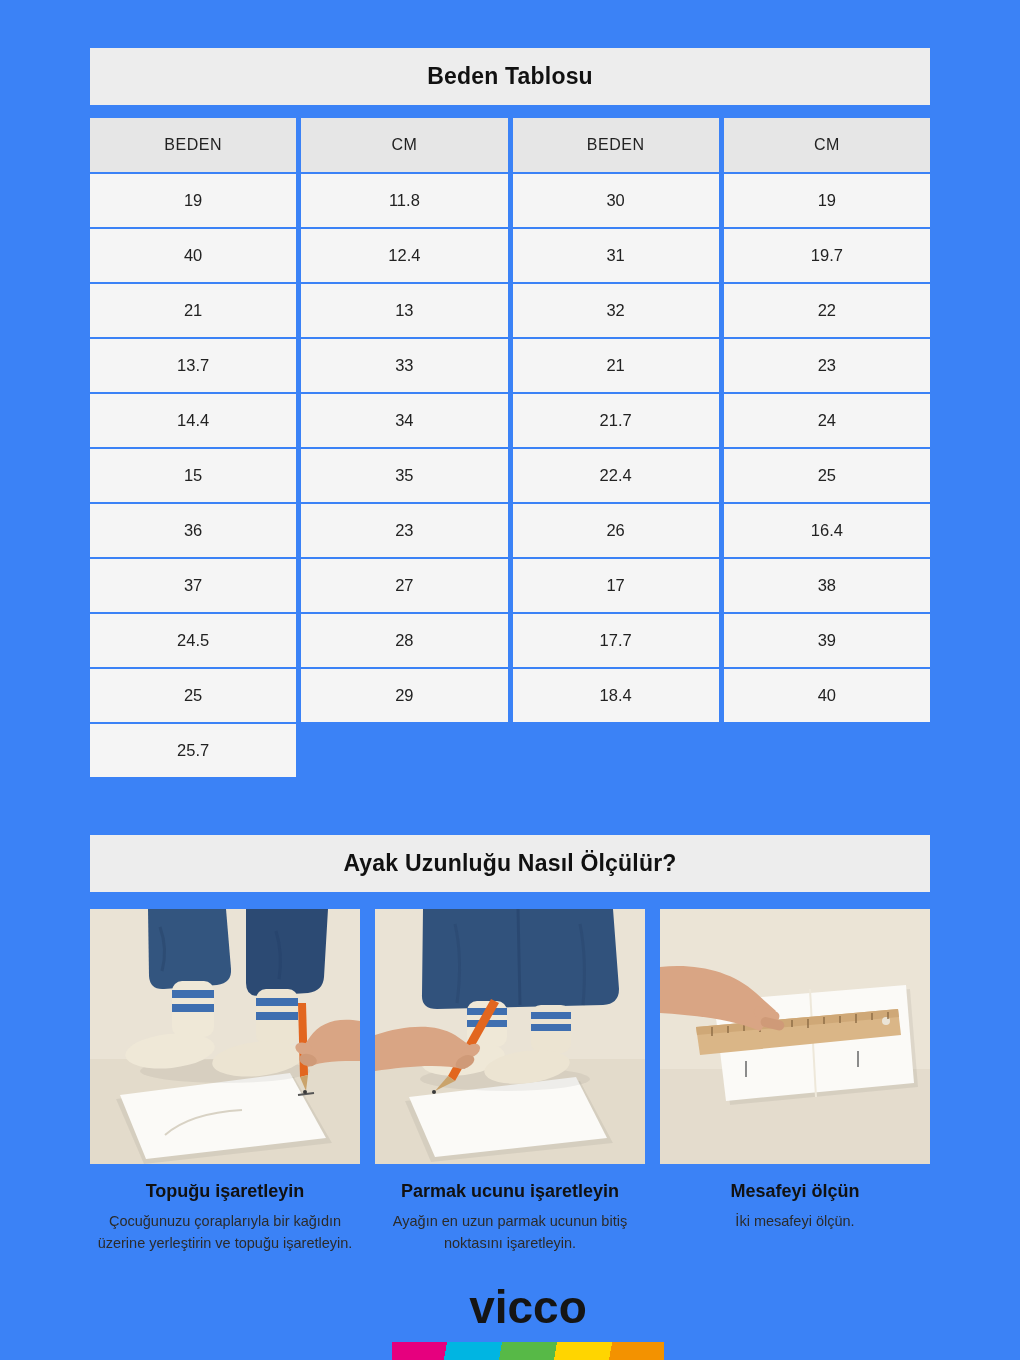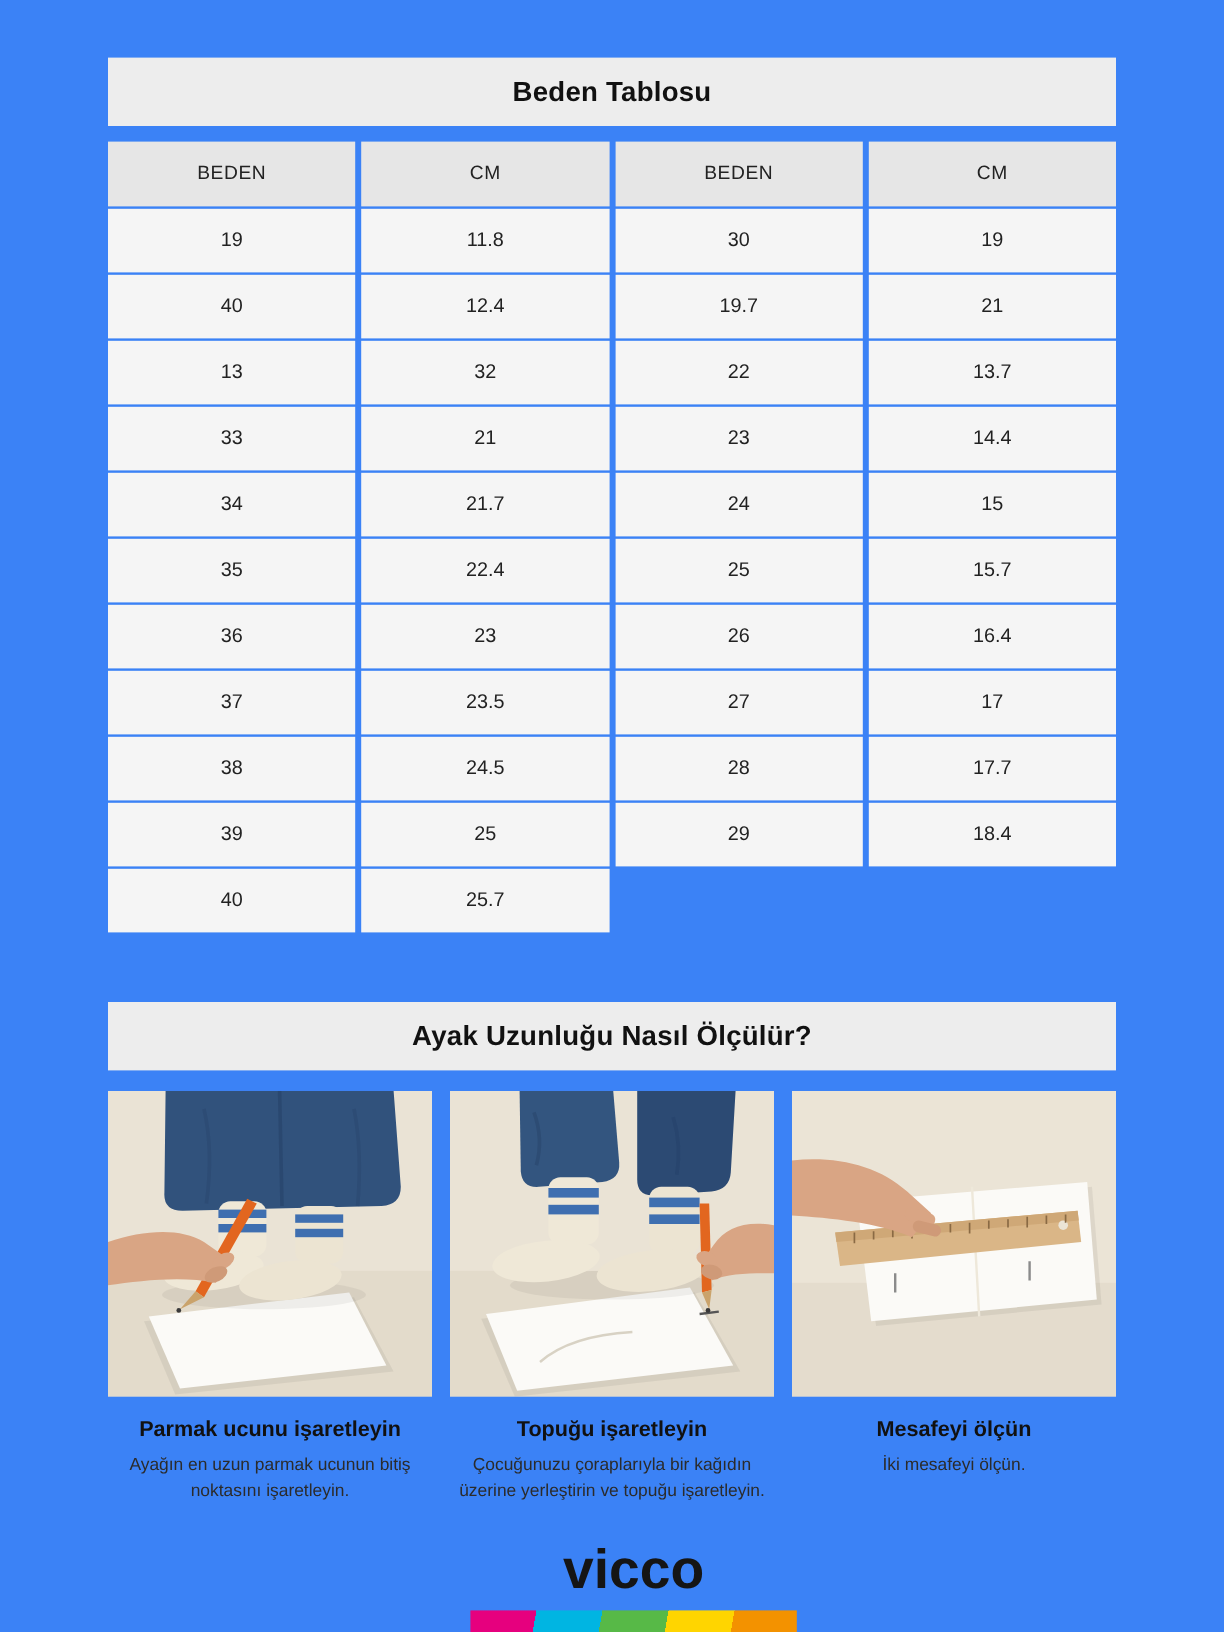--- a/index.html
+++ b/index.html
@@ -60,44 +60,43 @@
       <div class="cell head">CM</div>
       <div class="cell head">BEDEN</div>
       <div class="cell head">CM</div>
 
     <div class="cell">19</div>
         <div class="cell">11.8</div>
         <div class="cell">30</div>
         <div class="cell">19</div>
         <div class="cell">40</div>
         <div class="cell">12.4</div>
+        <div class="cell">31</div>
         <div class="cell">19.7</div>
         <div class="cell">21</div>
         <div class="cell">13</div>
         <div class="cell">32</div>
         <div class="cell">22</div>
         <div class="cell">13.7</div>
         <div class="cell">33</div>
         <div class="cell">21</div>
         <div class="cell">23</div>
         <div class="cell">14.4</div>
         <div class="cell">34</div>
         <div class="cell">21.7</div>
         <div class="cell">24</div>
         <div class="cell">15</div>
         <div class="cell">35</div>
         <div class="cell">22.4</div>
         <div class="cell">25</div>
-        <div class="cell">15.7</div>
         <div class="cell">36</div>
         <div class="cell">23</div>
         <div class="cell">26</div>
         <div class="cell">16.4</div>
         <div class="cell">37</div>
-        <div class="cell">23.5</div>
         <div class="cell">27</div>
         <div class="cell">17</div>
         <div class="cell">38</div>
         <div class="cell">24.5</div>
         <div class="cell">28</div>
         <div class="cell">17.7</div>
         <div class="cell">39</div>
         <div class="cell">25</div>
         <div class="cell">29</div>
         <div class="cell">18.4</div>
@@ -110,20 +109,64 @@
     </div>
 
     <div class="steps">
 
       <div class="step">
         <div class="photo">
           <svg viewBox="0 0 270 255">
             <rect width="270" height="255" fill="#eae3d5"></rect>
             <rect y="150" width="270" height="105" fill="#e3dbcb"></rect>
             <g>
+              <polygon points="26,190 204,168 242,234 54,255" fill="rgba(0,0,0,0.06)"></polygon>
+              <polygon points="30,186 200,164 236,229 56,250" fill="#fbfaf7"></polygon>
+              <path d="M75,226 Q100,204 152,201" stroke="#d8d2c4" stroke-width="2" fill="none"></path>
+            </g>
+            <ellipse cx="135" cy="162" rx="85" ry="12" fill="rgba(0,0,0,0.05)"></ellipse>
+            <g>
+              <path d="M58,0 L136,0 L141,60 Q142,74 127,76 L74,80 Q60,81 59,67 Z" fill="#33557f"></path>
+              <path d="M156,0 L238,0 L234,68 Q233,82 218,84 L170,87 Q156,88 156,74 Z" fill="#2c4a73"></path>
+              <path d="M70,18 Q78,40 72,62" stroke="#27436a" stroke-width="3" fill="none" opacity="0.5"></path>
+              <path d="M186,22 Q193,45 189,70" stroke="#24406a" stroke-width="3" fill="none" opacity="0.5"></path>
+            </g>
+            <g>
+              <rect x="82" y="72" width="42" height="56" rx="10" fill="#efe8d7"></rect>
+              <rect x="82" y="81" width="42" height="8" fill="#3f6fb0"></rect>
+              <rect x="82" y="95" width="42" height="8" fill="#3f6fb0"></rect>
+              <ellipse cx="80" cy="142" rx="45" ry="17" fill="#efe8d7" transform="rotate(-6 80 142)"></ellipse>
+              <rect x="166" y="80" width="42" height="56" rx="10" fill="#ece4d2"></rect>
+              <rect x="166" y="89" width="42" height="8" fill="#3f6fb0"></rect>
+              <rect x="166" y="103" width="42" height="8" fill="#3f6fb0"></rect>
+              <ellipse cx="168" cy="150" rx="46" ry="17" fill="#ece4d2" transform="rotate(-6 168 150)"></ellipse>
+            </g>
+            <path d="M208,186 L224,184" stroke="#555" stroke-width="2"></path>
+            <g>
+              <polygon points="208,94 216,94 218,166 210,168" fill="#e2661f"></polygon>
+              <polygon points="210,168 218,166 216,182" fill="#caa36b"></polygon>
+              <circle cx="215" cy="183" r="2" fill="#3a3a3a"></circle>
+            </g>
+            <g>
+              <path d="M270,112 C246,108 230,114 220,128 L210,142 L218,158 C232,152 250,152 270,152 Z" fill="#d9a584"></path>
+              <ellipse cx="214" cy="140" rx="9" ry="6" fill="#d9a584" transform="rotate(20 214 140)"></ellipse>
+              <ellipse cx="218" cy="151" rx="9" ry="6" fill="#cf9a78" transform="rotate(15 218 151)"></ellipse>
+            </g>
+          </svg>
+        </div>
+        <div class="step-title">Topuğu işaretleyin</div>
+        <div class="step-desc">Çocuğunuzu çoraplarıyla bir kağıdın üzerine yerleştirin ve topuğu işaretleyin.</div>
+      </div>
+
+      <div class="step">
+        <div class="photo">
+          <svg viewBox="0 0 270 255">
+            <rect width="270" height="255" fill="#eae3d5"></rect>
+            <rect y="150" width="270" height="105" fill="#e3dbcb"></rect>
+            <g>
               <polygon points="30,192 205,172 238,234 56,253" fill="rgba(0,0,0,0.06)"></polygon>
               <polygon points="34,188 201,168 232,229 60,248" fill="#fbfaf7"></polygon>
             </g>
             <ellipse cx="130" cy="170" rx="85" ry="12" fill="rgba(0,0,0,0.05)"></ellipse>
             <g>
               <path d="M48,0 L238,0 L244,80 Q244,95 228,96 L62,100 Q46,100 47,85 Z" fill="#31527c"></path>
               <path d="M143,0 L145,96" stroke="#27436a" stroke-width="3" opacity="0.6"></path>
               <path d="M80,15 Q88,50 82,94" stroke="#28446b" stroke-width="3" fill="none" opacity="0.4"></path>
               <path d="M205,15 Q212,50 208,96" stroke="#28446b" stroke-width="3" fill="none" opacity="0.4"></path>
             </g>
@@ -144,64 +187,20 @@
             </g>
             <g>
               <path d="M0,126 C30,116 60,114 80,126 L100,140 L90,160 C62,154 28,158 0,162 Z" fill="#d9a584"></path>
               <ellipse cx="96" cy="142" rx="10" ry="6" fill="#d9a584" transform="rotate(-30 96 142)"></ellipse>
               <ellipse cx="90" cy="153" rx="10" ry="6" fill="#cf9a78" transform="rotate(-25 90 153)"></ellipse>
             </g>
           </svg>
         </div>
         <div class="step-title">Parmak ucunu işaretleyin</div>
         <div class="step-desc">Ayağın en uzun parmak ucunun bitiş noktasını işaretleyin.</div>
-      </div>
-
-      <div class="step">
-        <div class="photo">
-          <svg viewBox="0 0 270 255">
-            <rect width="270" height="255" fill="#eae3d5"></rect>
-            <rect y="150" width="270" height="105" fill="#e3dbcb"></rect>
-            <g>
-              <polygon points="26,190 204,168 242,234 54,255" fill="rgba(0,0,0,0.06)"></polygon>
-              <polygon points="30,186 200,164 236,229 56,250" fill="#fbfaf7"></polygon>
-              <path d="M75,226 Q100,204 152,201" stroke="#d8d2c4" stroke-width="2" fill="none"></path>
-            </g>
-            <ellipse cx="135" cy="162" rx="85" ry="12" fill="rgba(0,0,0,0.05)"></ellipse>
-            <g>
-              <path d="M58,0 L136,0 L141,60 Q142,74 127,76 L74,80 Q60,81 59,67 Z" fill="#33557f"></path>
-              <path d="M156,0 L238,0 L234,68 Q233,82 218,84 L170,87 Q156,88 156,74 Z" fill="#2c4a73"></path>
-              <path d="M70,18 Q78,40 72,62" stroke="#27436a" stroke-width="3" fill="none" opacity="0.5"></path>
-              <path d="M186,22 Q193,45 189,70" stroke="#24406a" stroke-width="3" fill="none" opacity="0.5"></path>
-            </g>
-            <g>
-              <rect x="82" y="72" width="42" height="56" rx="10" fill="#efe8d7"></rect>
-              <rect x="82" y="81" width="42" height="8" fill="#3f6fb0"></rect>
-              <rect x="82" y="95" width="42" height="8" fill="#3f6fb0"></rect>
-              <ellipse cx="80" cy="142" rx="45" ry="17" fill="#efe8d7" transform="rotate(-6 80 142)"></ellipse>
-              <rect x="166" y="80" width="42" height="56" rx="10" fill="#ece4d2"></rect>
-              <rect x="166" y="89" width="42" height="8" fill="#3f6fb0"></rect>
-              <rect x="166" y="103" width="42" height="8" fill="#3f6fb0"></rect>
-              <ellipse cx="168" cy="150" rx="46" ry="17" fill="#ece4d2" transform="rotate(-6 168 150)"></ellipse>
-            </g>
-            <path d="M208,186 L224,184" stroke="#555" stroke-width="2"></path>
-            <g>
-              <polygon points="208,94 216,94 218,166 210,168" fill="#e2661f"></polygon>
-              <polygon points="210,168 218,166 216,182" fill="#caa36b"></polygon>
-              <circle cx="215" cy="183" r="2" fill="#3a3a3a"></circle>
-            </g>
-            <g>
-              <path d="M270,112 C246,108 230,114 220,128 L210,142 L218,158 C232,152 250,152 270,152 Z" fill="#d9a584"></path>
-              <ellipse cx="214" cy="140" rx="9" ry="6" fill="#d9a584" transform="rotate(20 214 140)"></ellipse>
-              <ellipse cx="218" cy="151" rx="9" ry="6" fill="#cf9a78" transform="rotate(15 218 151)"></ellipse>
-            </g>
-          </svg>
-        </div>
-        <div class="step-title">Topuğu işaretleyin</div>
-        <div class="step-desc">Çocuğunuzu çoraplarıyla bir kağıdın üzerine yerleştirin ve topuğu işaretleyin.</div>
       </div>
 
       <div class="step">
         <div class="photo">
           <svg viewBox="0 0 270 255">
             <rect width="270" height="255" fill="#ebe4d6"></rect>
             <rect y="160" width="270" height="95" fill="#e4dccd"></rect>
             <g>
               <polygon points="58,96 250,80 258,178 70,196" fill="rgba(0,0,0,0.06)"></polygon>
               <polygon points="54,92 246,76 254,174 66,192" fill="#fbfaf7"></polygon>

